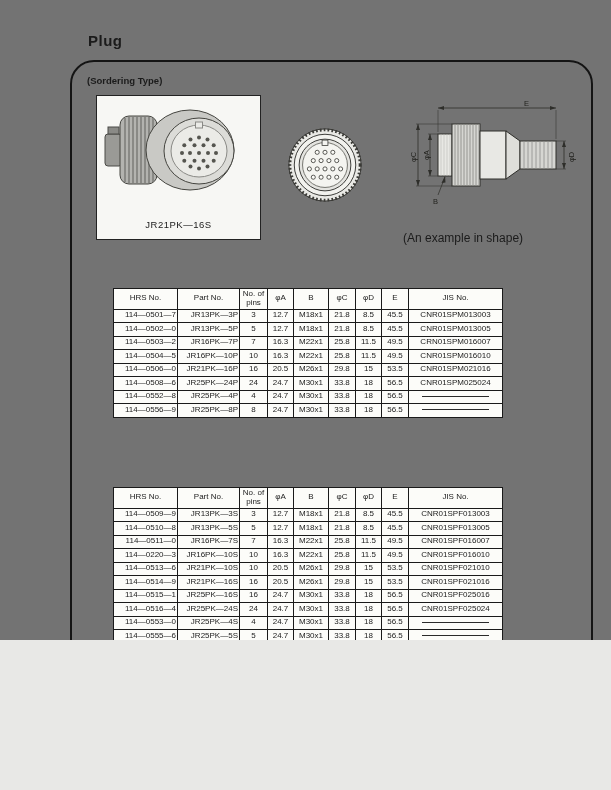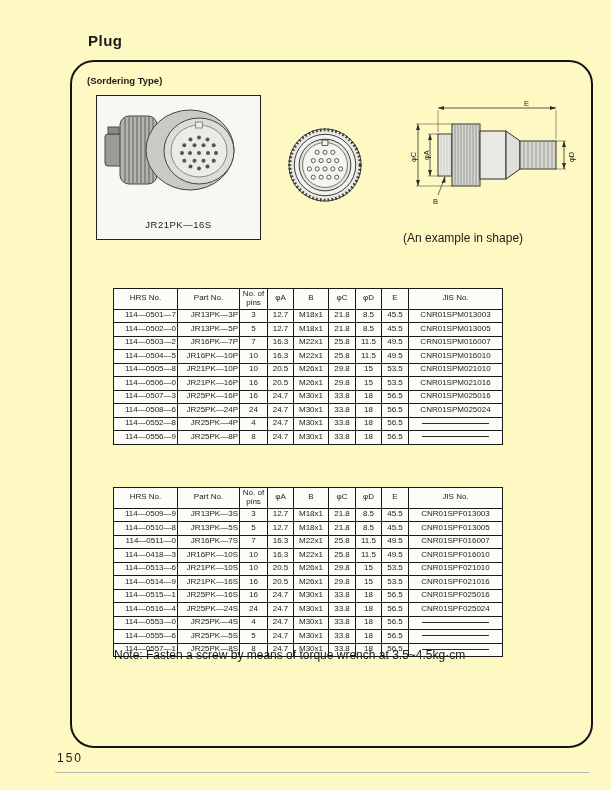--- a/index.html
+++ b/index.html
@@ -1,18 +1,18 @@
 <!DOCTYPE html>
 <html><head>
 <meta charset="utf-8">
 <style>
   html,body { margin:0; padding:0; background:#e8e8e6; }
   .sheet {
-    position:relative; width:611px; height:790px; margin:0 auto;
-    background:#fef9c3; color:#1b1b1b;
+    position:relative; width:611px; height:640px; margin:0 auto;
+    background:#737373; color:#1b1b1b;
     font-family:"Liberation Sans", sans-serif;
     overflow:hidden;
   }
   .abs { position:absolute; }
 
   .page-title { left:88px; top:32px; font-size:15px; font-weight:bold; letter-spacing:.5px; }
   .frame { left:70px; top:60px; width:519px; height:684px; border:2px solid #141414; border-radius:24px; }
   .subtitle { left:87px; top:75px; font-size:9.5px;font-weight:bold; }
 
   .illus-box { left:96px; top:95px; width:163px; height:143px; border:1.5px solid #222; background:#f7f7f4; }
@@ -228,51 +228,29 @@
             <td>JR16PK—10P</td>
             <td>10</td>
             <td>16.3</td>
             <td>M22x1</td>
             <td>25.8</td>
             <td>11.5</td>
             <td>49.5</td>
             <td>CNR01SPM016010</td>
           </tr>
           <tr>
-            <td>114—0505—8</td>
-            <td>JR21PK—10P</td>
-            <td>10</td>
-            <td>20.5</td>
-            <td>M26x1</td>
-            <td>29.8</td>
-            <td>15</td>
-            <td>53.5</td>
-            <td>CNR01SPM021010</td>
-          </tr>
-          <tr>
             <td>114—0506—0</td>
             <td>JR21PK—16P</td>
             <td>16</td>
             <td>20.5</td>
             <td>M26x1</td>
             <td>29.8</td>
             <td>15</td>
             <td>53.5</td>
             <td>CNR01SPM021016</td>
-          </tr>
-          <tr>
-            <td>114—0507—3</td>
-            <td>JR25PK—16P</td>
-            <td>16</td>
-            <td>24.7</td>
-            <td>M30x1</td>
-            <td>33.8</td>
-            <td>18</td>
-            <td>56.5</td>
-            <td>CNR01SPM025016</td>
           </tr>
           <tr>
             <td>114—0508—6</td>
             <td>JR25PK—24P</td>
             <td>24</td>
             <td>24.7</td>
             <td>M30x1</td>
             <td>33.8</td>
             <td>18</td>
             <td>56.5</td>
@@ -359,21 +337,21 @@
             <td>JR16PK—7S</td>
             <td>7</td>
             <td>16.3</td>
             <td>M22x1</td>
             <td>25.8</td>
             <td>11.5</td>
             <td>49.5</td>
             <td>CNR01SPF016007</td>
           </tr>
           <tr>
-            <td>114—0418—3</td>
+            <td>114—0220—3</td>
             <td>JR16PK—10S</td>
             <td>10</td>
             <td>16.3</td>
             <td>M22x1</td>
             <td>25.8</td>
             <td>11.5</td>
             <td>49.5</td>
             <td>CNR01SPF016010</td>
           </tr>
           <tr>

